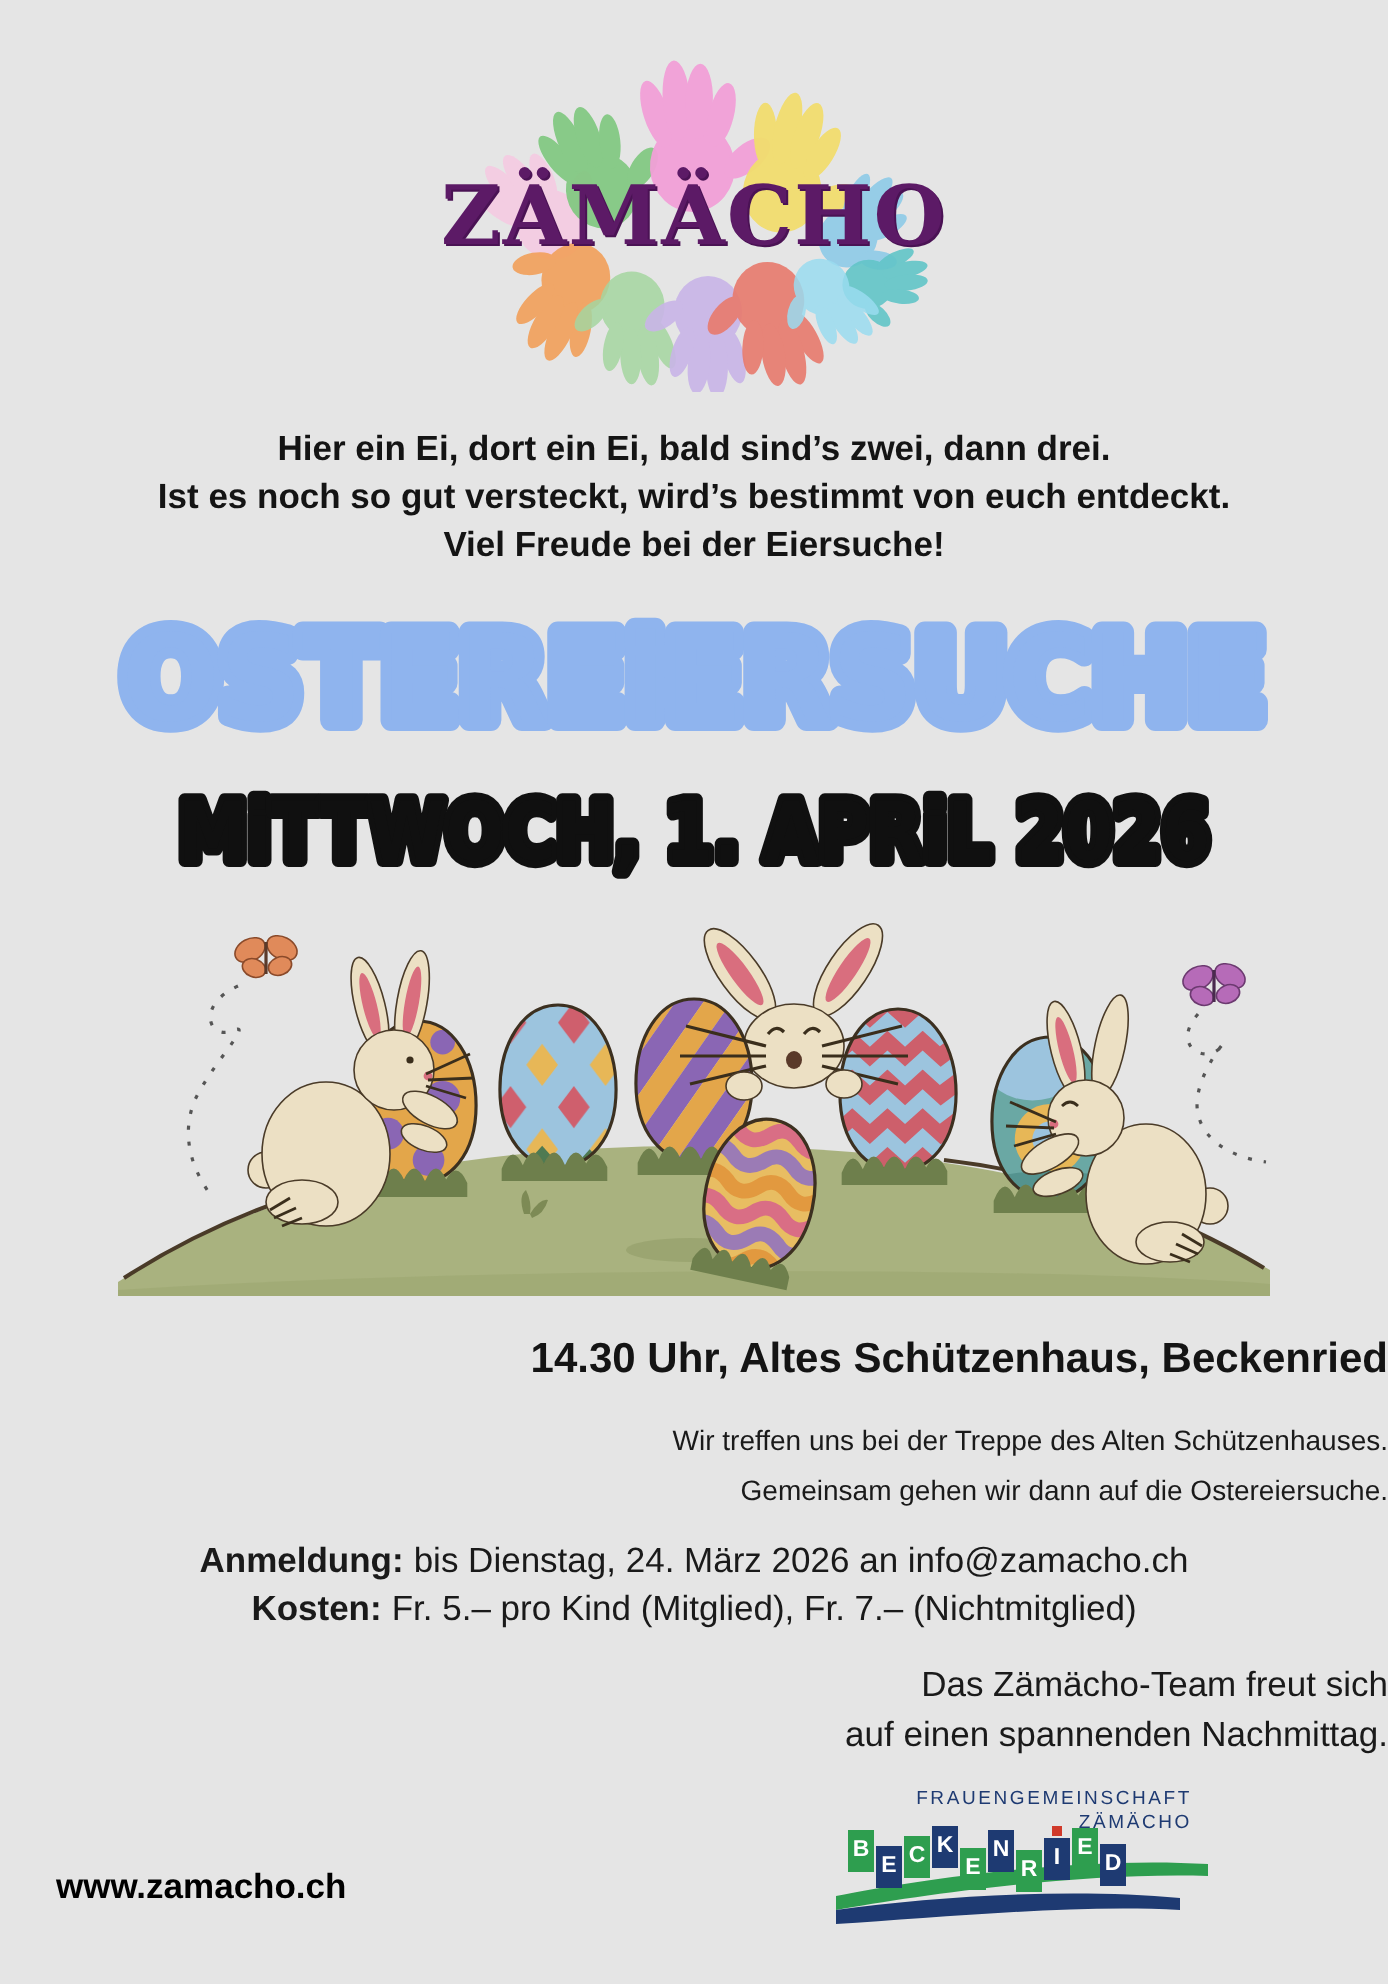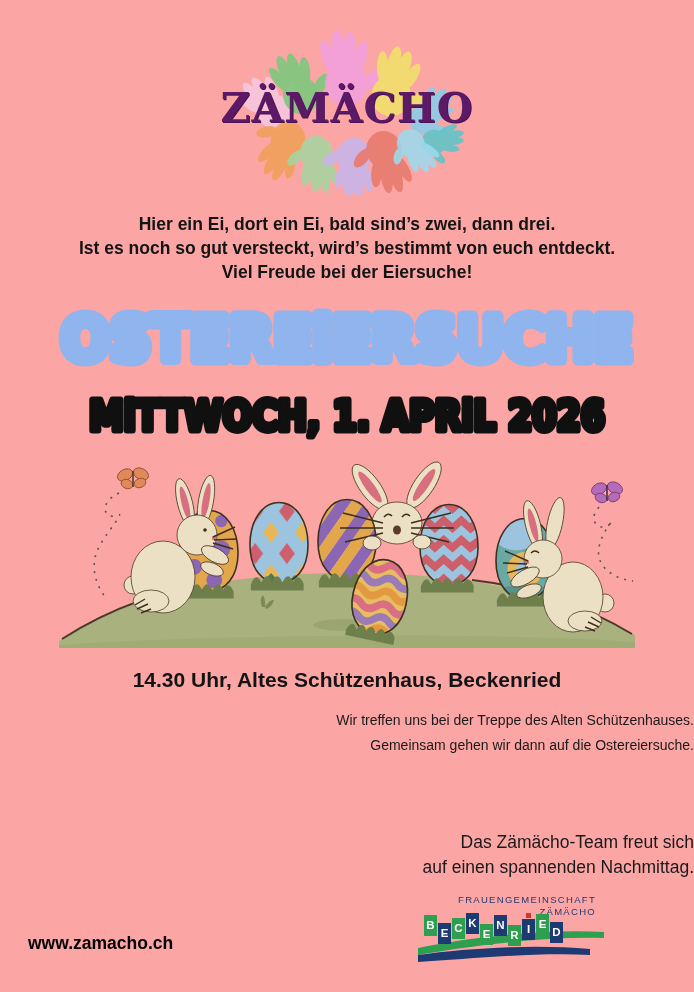--- a/index.html
+++ b/index.html
@@ -1,17 +1,17 @@
 <!DOCTYPE html>
 <html><head>
 <meta charset="utf-8">
 <style>
   html,body{margin:0;padding:0;background:#ffffff;}
   body{width:694px;height:992px;overflow:hidden;font-family:"Liberation Sans",sans-serif;}
-  .page{position:relative;width:694px;height:992px;background:#fca5a5;}
+  .page{position:relative;width:694px;height:992px;background:#e5e5e5;}
 
   
   .logo-block{position:absolute;top:18px;left:50%;transform:translateX(-50%);width:330px;height:178px;}
   .logo-block svg{position:absolute;inset:0;}
   .wordmark{position:absolute;top:66px;left:0;width:100%;text-align:center;
     font-family:"DejaVu Serif",serif;font-weight:bold;font-size:41px;letter-spacing:1px;
     color:#5c1a66;white-space:nowrap;text-shadow:1px 1px 0 #4a1254;}
 
   
   .poem{position:absolute;top:212px;left:0;width:100%;text-align:center;
@@ -21,21 +21,21 @@
   .title-svg{position:absolute;top:298px;left:17px;}
   .date-svg{position:absolute;top:388px;left:17px;}
   text.bubble{font-family:"DejaVu Sans",sans-serif;font-weight:bold;paint-order:stroke fill;stroke-linejoin:round;stroke-linecap:round;}
   text.bubble.blue{font-size:60px;fill:#8fb4ee;stroke:#8fb4ee;stroke-width:11px;}
   text.bubble.black{font-size:41px;fill:#101010;stroke:#101010;stroke-width:7px;}
 
   
   .illustration{position:absolute;top:455px;left:47px;width:600px;height:205px;}
 
   
-  .location{position:absolute;top:668px;left:0;width:100%;text-align:center;
+  .location{position:absolute;top:668px;left:0;width:100%;text-align:right;
     font-weight:bold;font-size:21px;color:#141414;}
   .meeting{position:absolute;top:708px;left:0;width:100%;text-align:right;
     font-size:14px;line-height:25px;color:#1a1a1a;}
   .reginfo{position:absolute;top:768px;left:0;width:100%;text-align:center;
     font-size:17.5px;line-height:24px;color:#1a1a1a;}
   .reginfo .lbl{font-weight:bold;margin-right:5px;}
   .closing{position:absolute;top:830px;left:0;width:100%;text-align:right;
     font-size:17.5px;line-height:25px;color:#1a1a1a;}
 
   
@@ -301,20 +301,28 @@
     </svg>
   </div>
 
   <div class="location">14.30 Uhr, Altes Schützenhaus, Beckenried</div>
 
   <div class="meeting">
     <div>Wir treffen uns bei der Treppe des Alten Schützenhauses.</div>
     <div>Gemeinsam gehen wir dann auf die Ostereiersuche.</div>
   </div>
 
+  <div class="reginfo">
+    <div>
+      <span class="lbl">Anmeldung:</span><span>bis Dienstag, 24. März 2026 an info@zamacho.ch</span>
+    </div>
+    <div>
+      <span class="lbl">Kosten:</span><span>Fr. 5.– pro Kind (Mitglied), Fr. 7.– (Nichtmitglied)</span>
+    </div>
+  </div>
 
   <div class="closing">
     <div>Das Zämächo-Team freut sich</div>
     <div>auf einen spannenden Nachmittag.</div>
   </div>
 
   <div class="website">www.zamacho.ch</div>
 
   <div class="org-logo">
     <div class="org-names">

